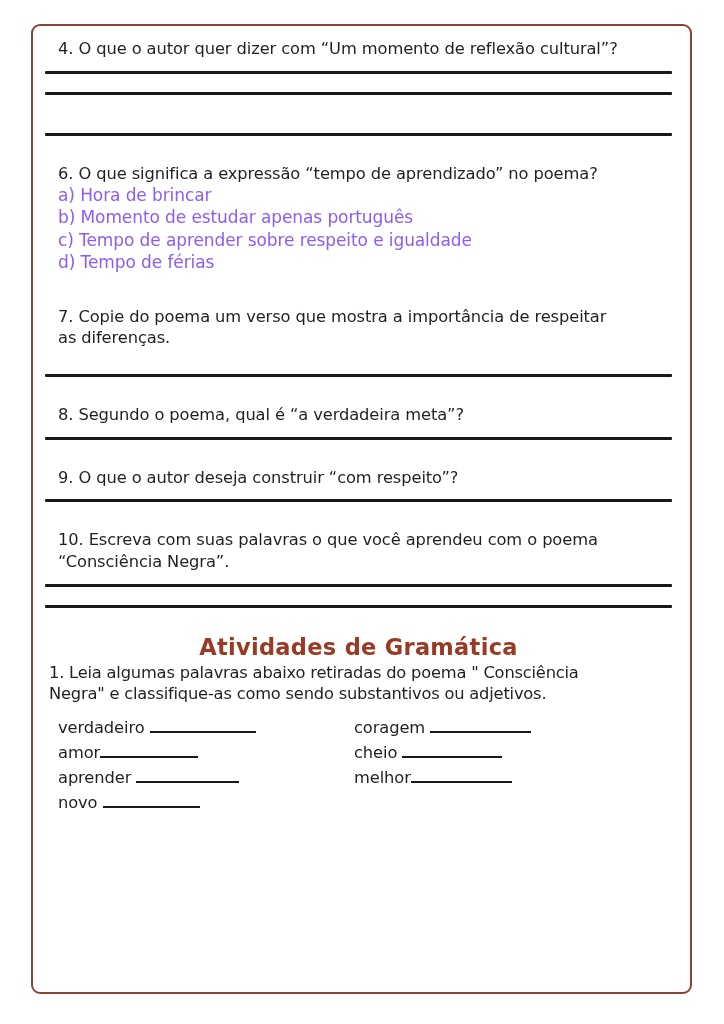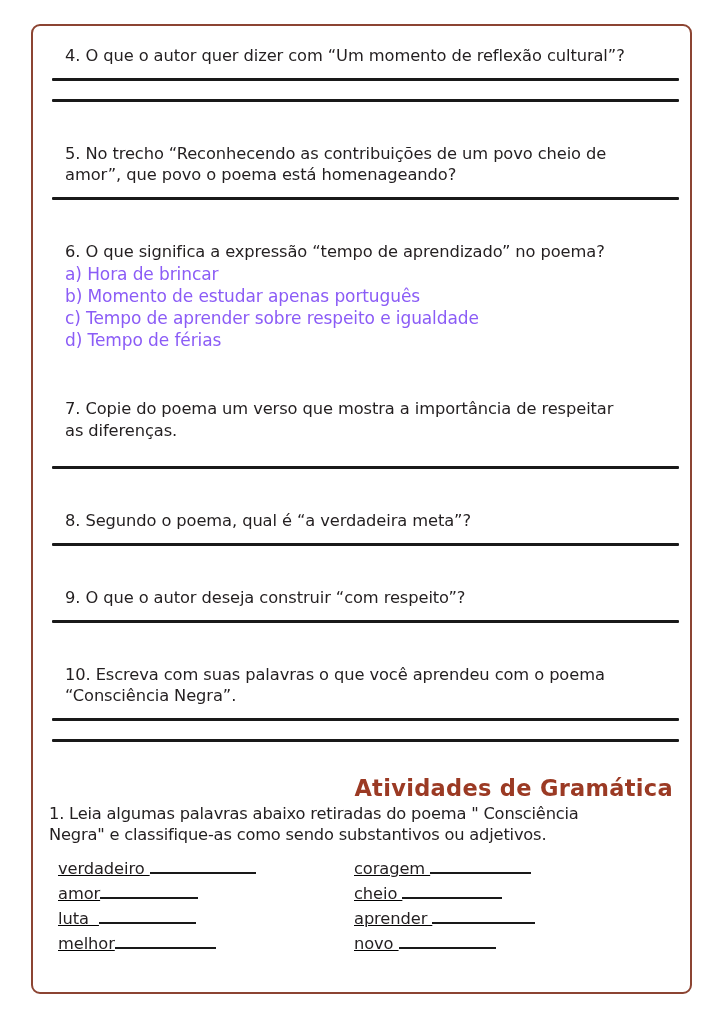--- a/index.html
+++ b/index.html
@@ -32,21 +32,21 @@
   
   .content {
     position: absolute;
     left: 31px;
     top: 24px;
     width: 661px;
     height: 970px;
     padding: 13px 19px 0 13px;
   }
 
-  .q-block { margin: 8px; }
+  .q-block { margin: 1px; }
 
   .q-text {
     font-family: "DejaVu Sans", "Liberation Sans", sans-serif;
     font-size: 16.3px;
     line-height: 1.33;
     color: #231f20;
     letter-spacing: -0.1px;
     margin: 0;
     padding: 0 0 0 13px;
     white-space: pre-line;
@@ -71,21 +71,21 @@
     border-radius: 1px;
   }
 
   .gap-sm { height: 11px; }
   .gap-md { height: 18px; }
   .gap-lg { height: 25px; }
   .gap-xl { height: 31px; }
 
   
   .gram-title {
-    text-align: right;
+    text-align: center;
     font-family: "DejaVu Sans", "Liberation Sans", sans-serif;
     font-size: 22.5px;
     font-weight: bold;
     color: #9b3a24;
     letter-spacing: 0.3px;
     margin: 0;
     padding: 0;
   }
 
   .gram-intro {
@@ -97,21 +97,20 @@
     margin: 0;
     padding: 2px 4px 0 5px;
     white-space: pre-line;
   }
 
   .word-grid {
     display: grid;
     grid-template-columns: 296px 1fr;
     padding: 14px 0 0 14px;
     row-gap: 5px;
-    text-decoration: underline;
   }
   .word-row {
     display: flex;
     align-items: baseline;
     font-family: "DejaVu Sans", "Liberation Sans", sans-serif;
     font-size: 16.3px;
     color: #231f20;
     letter-spacing: -0.1px;
     line-height: 1.22;
   }
@@ -152,22 +151,20 @@
     <p class="q-text">4. O que o autor quer dizer com “Um momento de reflexão cultural”?</p>
     <div class="gap-sm"></div>
     <div class="ans-line"></div>
     <div class="gap-md"></div>
     <div class="ans-line"></div>
   </div>
 
   <div class="gap-lg"></div>
 
   <div class="q-block">
-    <p class="q-text">5. No trecho “Reconhecendo as contribuições de um povo cheio de
-amor”, que povo o poema está homenageando?</p>
     <div class="gap-sm"></div>
     <div class="ans-line"></div>
   </div>
 
   <div class="gap-lg"></div>
 
   <div class="q-block">
     <p class="q-text">6. O que significa a expressão “tempo de aprendizado” no poema?</p>
     <p class="opt">a) Hora de brincar</p>
     <p class="opt">b) Momento de estudar apenas português</p>
@@ -232,24 +229,20 @@
       <div class="word-row">
         <span class="word-label">amor</span>
         <span class="word-blank" style="width:98px"></span>
       </div>
       <div class="word-row">
         <span class="word-label">cheio </span>
         <span class="word-blank" style="width:100px"></span>
       </div>
 
       <div class="word-row">
-        <span class="word-label">luta  </span>
-        <span class="word-blank" style="width:97px"></span>
-      </div>
-      <div class="word-row">
         <span class="word-label">aprender </span>
         <span class="word-blank" style="width:103px"></span>
       </div>
 
       <div class="word-row">
         <span class="word-label">melhor</span>
         <span class="word-blank" style="width:101px"></span>
       </div>
       <div class="word-row">
         <span class="word-label">novo </span>

